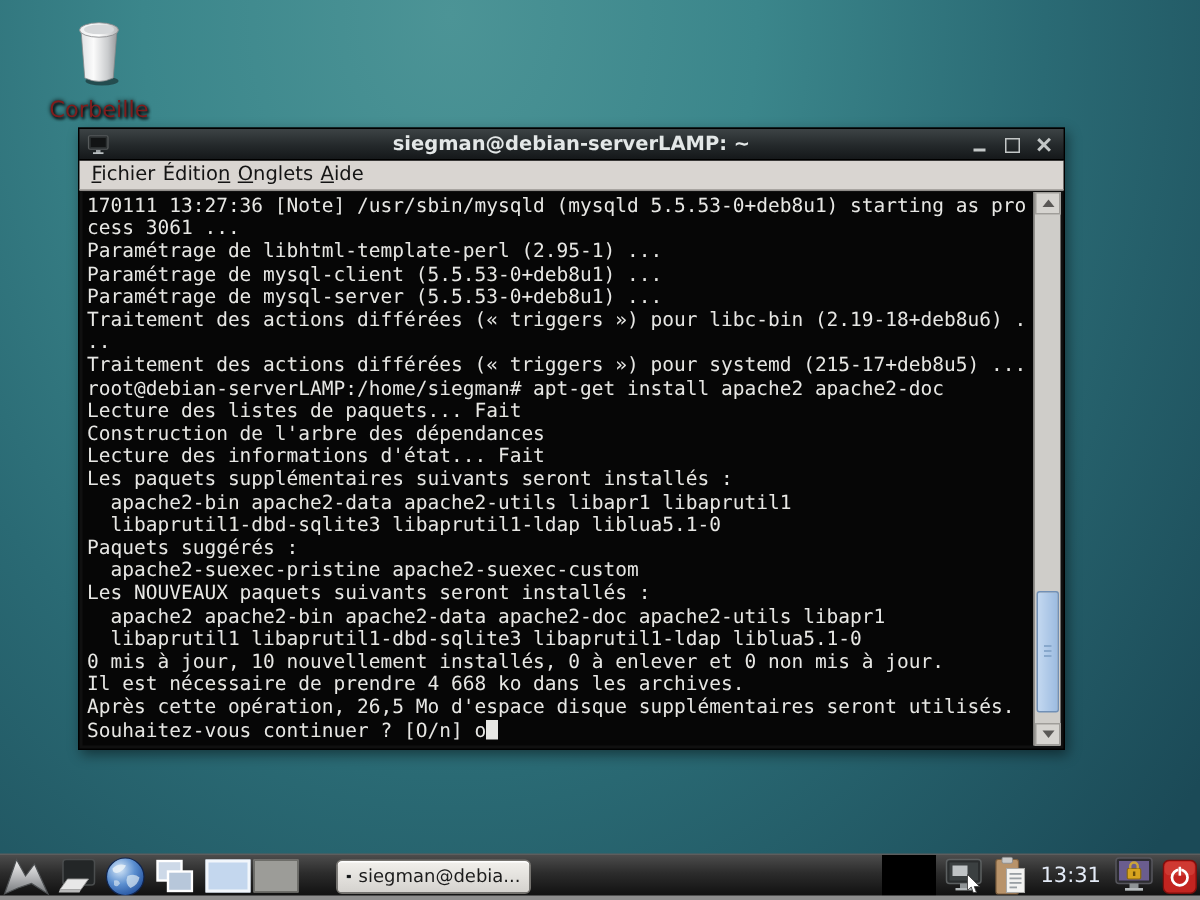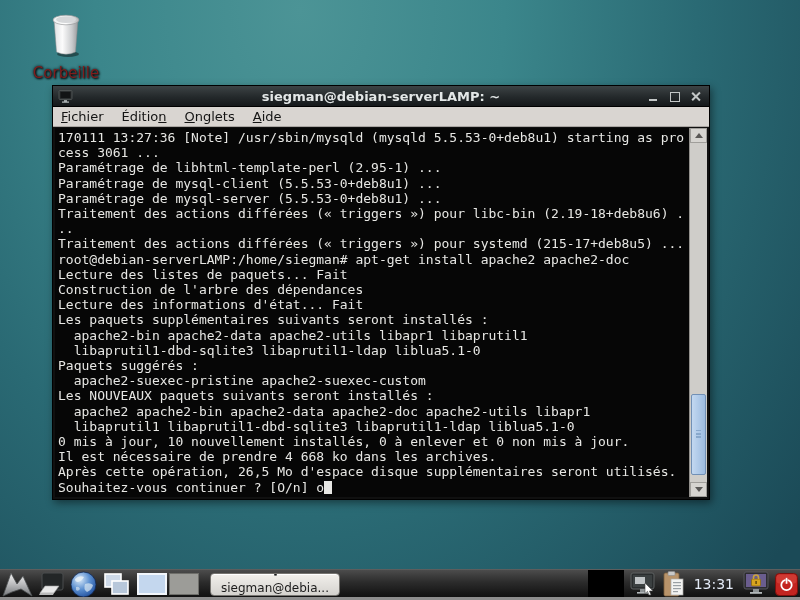--- a/index.html
+++ b/index.html
@@ -36,21 +36,21 @@
   .ctrl-min::after { content:""; position:absolute; left:1px; bottom:1px; width:8px; height:2px; background:#c3c7c7; }
   .ctrl-max::after { content:""; position:absolute; left:1px; top:1px; width:8px; height:8px; border:1.6px solid #c3c7c7; }
   .ctrl-close::before, .ctrl-close::after {
     content:""; position:absolute; left:4.5px; top:0; width:2.4px; height:11px; background:#c3c7c7;
   }
   .ctrl-close::before { transform:rotate(45deg); }
   .ctrl-close::after  { transform:rotate(-45deg); }
 
   .menubar {
     height:20px; background:#d9d5d1; border-bottom:1px solid #a9a5a1;
-    display:flex; align-items:center; padding-left:8px; gap:18px;
+    display:flex; align-items:center; padding-left:8px; gap:5px;
     font-size:13px; color:#141414;
   }
   .menu-item u { text-decoration:underline; }
 
   .term-area {
     position:absolute; top:42px; left:2px; right:2px; bottom:2px;
     background:#060606;
   }
   .term-text {
     position:absolute; left:0; top:0; right:18px; bottom:0;
@@ -90,25 +90,25 @@
   .panel-right { position:absolute; right:2px; top:0; height:28px; display:flex; align-items:center; gap:5px; }
   .p-icon { display:flex; align-items:center; justify-content:center; }
 
   .pager { display:flex; align-items:center; gap:2px; margin-left:3px; }
   .ws { width:30px; height:22px; }
   .ws-active { background:#c4d7ee; border:2px solid #f2f6fb; }
   .ws-inactive { background:#9c9c98; border:1px solid #6e6e6a; }
 
   .task-btn {
     display:flex; align-items:center; gap:5px;
-    width:130px; height:23px; padding:0 6px; margin-left:6px;
+    width:130px; height:23px; padding:0 6px; margin-left:20px;
     background:linear-gradient(#f2f0ec,#d4d2ce);
     border:1px solid #767470; border-radius:4px;
     box-shadow:inset 0 1px 0 #fff;
-    font-size:12px; color:#1b1b1b; overflow:hidden; white-space:nowrap;flex-direction:column;
+    font-size:12px; color:#1b1b1b; overflow:hidden; white-space:nowrap;
   }
 
   .systray-black { width:36px; height:28px; background:#000; }
   .clock { font-size:14px; color:#e4ebf7; padding:0 3px; }
 </style>
 </head>
 <body>
 
 <div class="trash">
   <svg width="40" height="48" viewBox="0 0 40 48">

